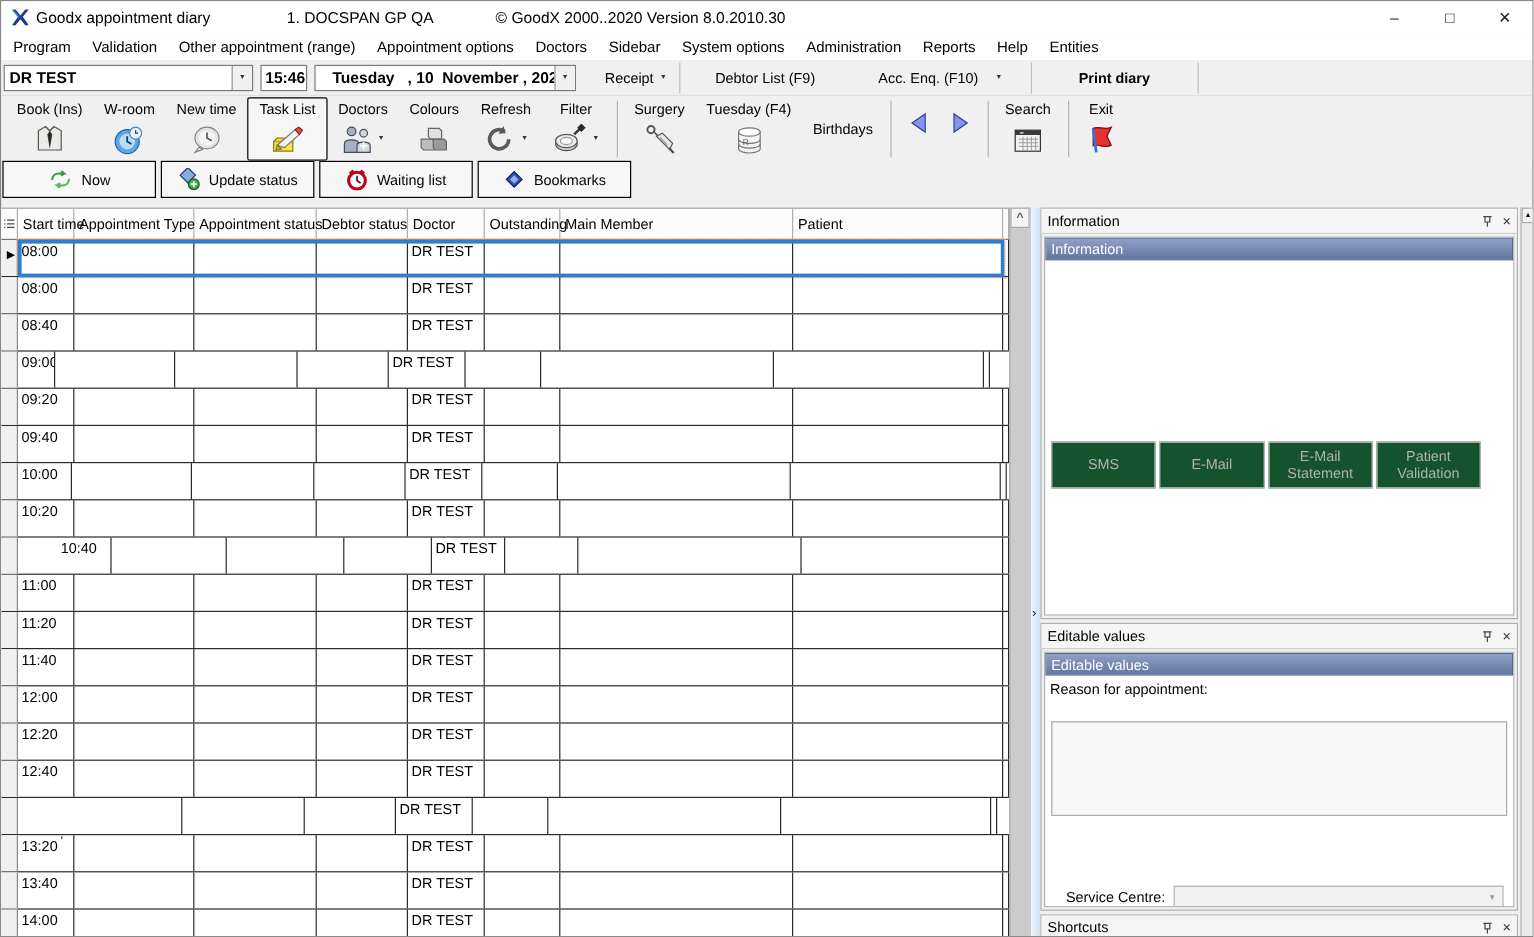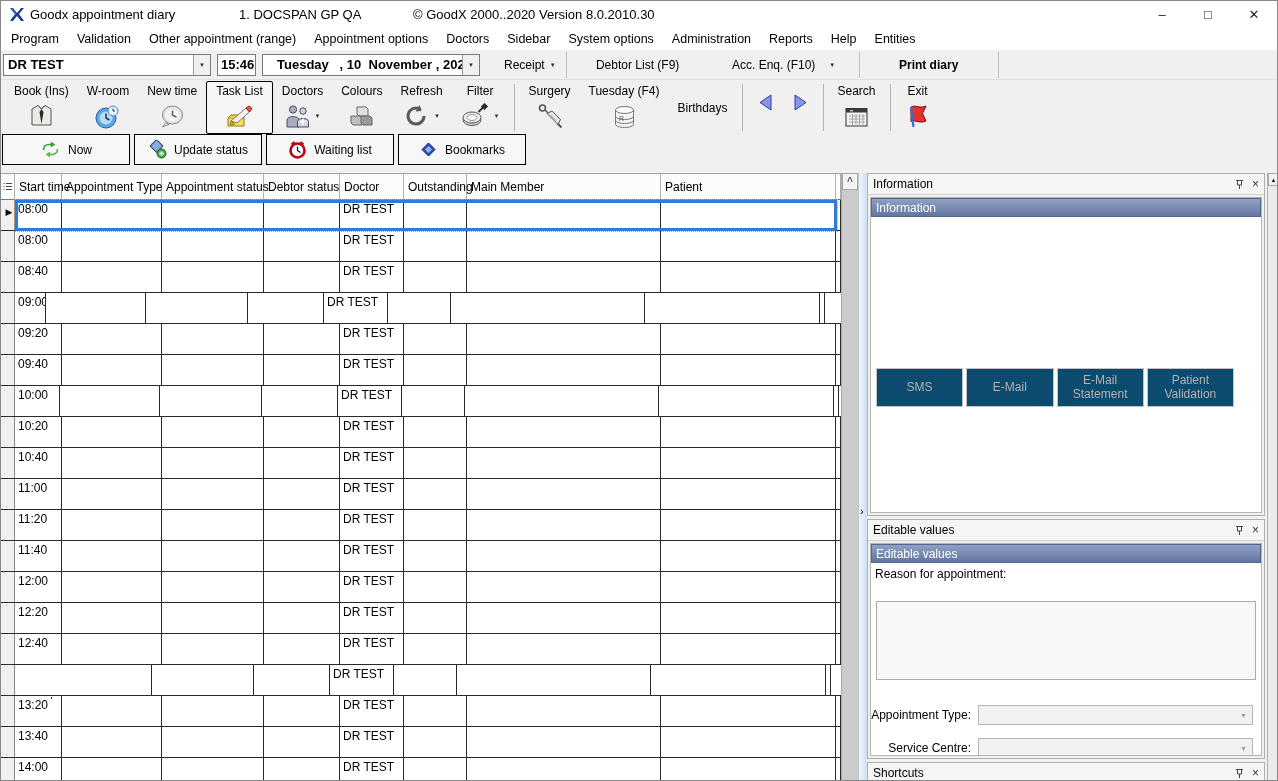--- a/index.html
+++ b/index.html
@@ -69,21 +69,21 @@
   .p-info { top:0; height:343px; }
   .p-edit { top:346px; height:240px; }
   .p-short { top:589px; height:24px; }
   .panel-title { height:21px; display:flex; align-items:center; padding:0 5px; background:#f5f5f5; border-bottom:1px solid #d0d0d0; }
   .panel-title .pt { flex:1; font-size:12px; }
   .pt-ico { margin-left:8px; display:flex; align-items:center; color:#333; font-size:12px; }
   .panel-body { position:absolute; left:2px; right:2px; top:23px; bottom:2px; background:#fff; border:1px solid #b5b5b5; overflow:hidden; }
   .grad { height:19px; background:linear-gradient(#90a0c6,#62769f); border:1px solid #55658c; color:#fff; font-size:12px; padding:2px 0 0 4px; }
   .nps { font-weight:bold; font-size:16px; padding:9px 6px; }
   .ibtns { position:absolute; left:5px; top:170px; width:358px; display:flex; gap:3px; }
-  .ibtn { flex:1; height:39px; border:1px solid #c3c3c3; background:#0c4a6e; color:#b2b2b2; font-size:12px; display:flex; align-items:center; justify-content:center; text-align:center; line-height:1.15; }
+  .ibtn { flex:1; height:39px; border:1px solid #c3c3c3; background:#14532d; color:#b2b2b2; font-size:12px; display:flex; align-items:center; justify-content:center; text-align:center; line-height:1.15; }
   .ev-body { background:#fff; }
   .ev-label { font-size:12px; padding:4px 0 2px 4px; }
   .ev-textarea { position:absolute; left:5px; right:5px; top:57px; height:79px; background:#f7f7f7; border:1px solid #ababab; }
   .formrow { position:absolute; left:0; right:8px; height:20px; display:flex; align-items:center; }
   .fr1 { top:161px; } .fr2 { top:194px; }
   .flabel { width:100px; text-align:right; font-size:12px; }
   .fcombo { flex:1; margin-left:7px; height:20px; background:#f1f1f1; border:1px solid #b5b5b5; display:flex; align-items:center; justify-content:flex-end; padding-right:5px; color:#9a9a9a; font-size:7px; }
 
   .rstrip { position:absolute; left:1266px; width:12px; top:172px; bottom:0; background:#ebebeb; border-left:1px solid #b0b0b0; }
   .rs-up { height:13px; background:#f2f2f2; border:1px solid #aaa; display:flex; align-items:center; justify-content:center; font-size:6px; color:#111; }
@@ -489,21 +489,21 @@
           <div class="gcell" style="width: 102px;"></div>
           <div class="gcell" style="width: 76px;"></div>
           <div class="gcell" style="width: 64px;">DR TEST</div>
           <div class="gcell" style="width: 63px;"></div>
           <div class="gcell" style="width: 194px;"></div>
           <div class="gcell" style="width: 175px;"></div>
           <div class="gcell" style="width: 5px;"></div>
         </div>
         <div class="grow">
           <div class="gcell ggutter" style="width: 14px;"></div>
-          <div class="gcell" style="width: 47px;">10:40</div>
+          <div class="gcell" style="width: 47px; margin-left: 33px;">10:40</div>
           <div class="gcell" style="width: 100px;"></div>
           <div class="gcell" style="width: 102px;"></div>
           <div class="gcell" style="width: 76px;"></div>
           <div class="gcell" style="width: 64px;">DR TEST</div>
           <div class="gcell" style="width: 63px;"></div>
           <div class="gcell" style="width: 194px;"></div>
           <div class="gcell" style="width: 175px;"></div>
           <div class="gcell" style="width: 5px;"></div>
         </div>
         <div class="grow">
@@ -666,27 +666,20 @@
             <svg width="9" height="11" viewBox="0 0 9 11">
               <path d="M1 1.5h7M2.5 1.5v4.5h4V1.5M4.5 6v4" stroke="#444" fill="none"></path>
             </svg>
           </span>
         <span class="pt-ico">×</span>
       </div>
       <div class="panel-body ev-body">
         <div class="grad">Editable values</div>
         <div class="ev-label">Reason for appointment:</div>
         <div class="ev-textarea"></div>
-        <div class="formrow fr1">
-          <span class="flabel">Appointment Type:</span>
-          <span class="fcombo">
-              <span></span>
-              <span>▼</span>
-            </span>
-        </div>
         <div class="formrow fr2">
           <span class="flabel">Service Centre:</span>
           <span class="fcombo">
               <span></span>
               <span>▼</span>
             </span>
         </div>
       </div>
     </div>
 

